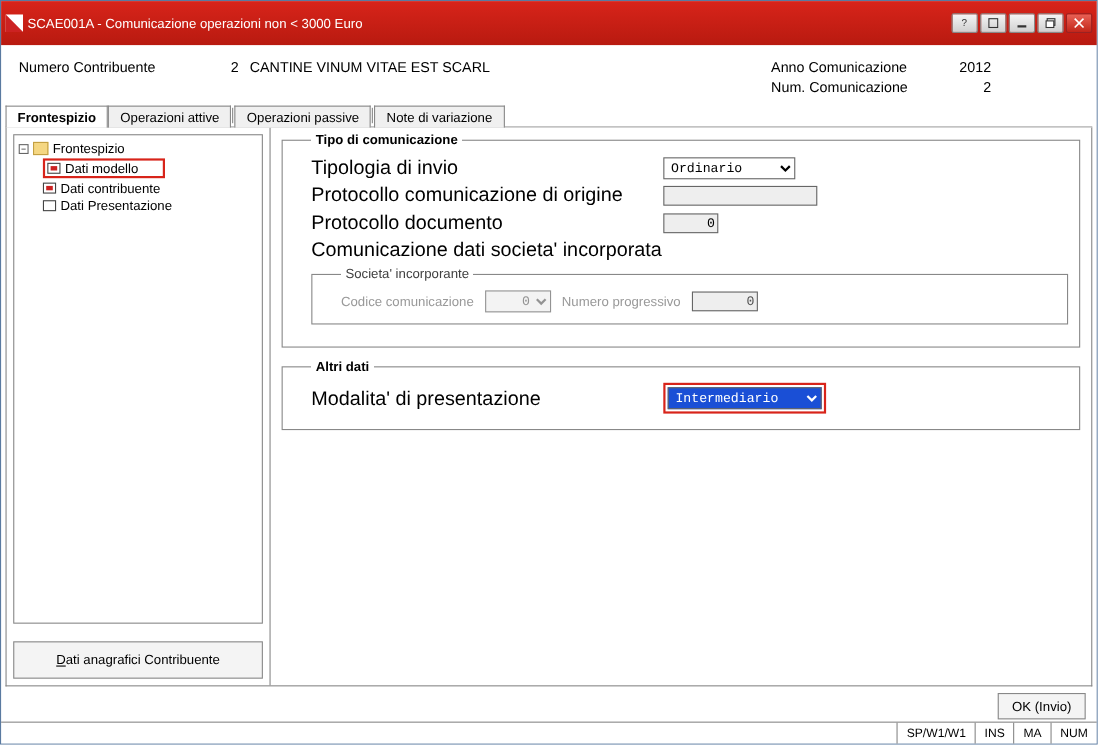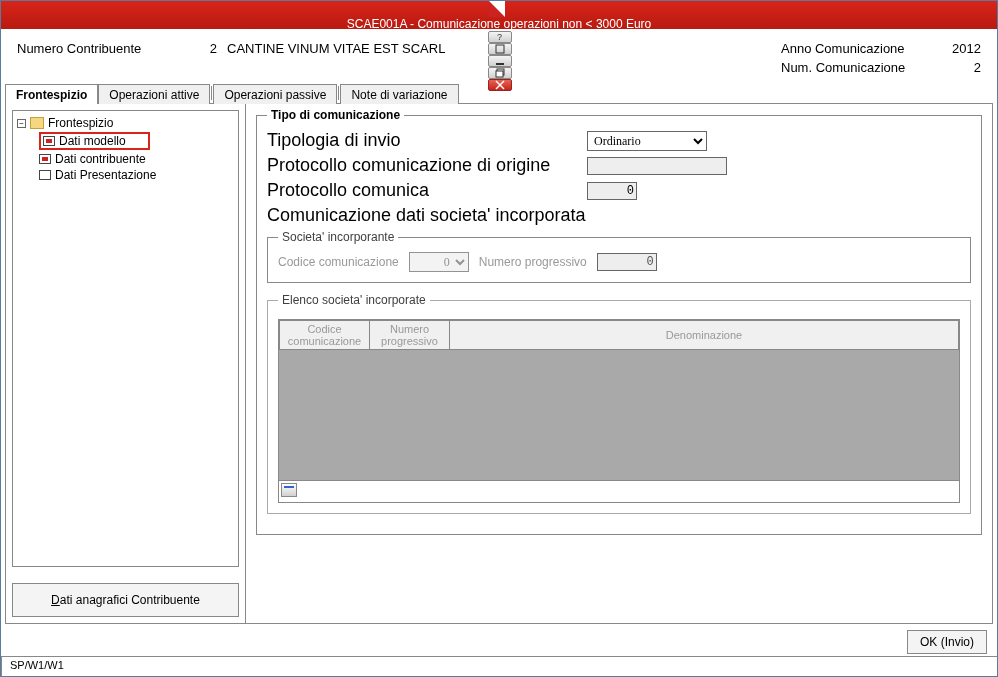--- a/index.html
+++ b/index.html
@@ -1,30 +1,30 @@
 <!DOCTYPE html>
 <html><head>
 <meta charset="utf-8">
 <style>
 * { box-sizing: border-box; margin: 0; padding: 0; }
 body { font-family: "Segoe UI", Tahoma, Arial, sans-serif; font-size: 12px; background: #fff; overflow: hidden; }
 
 .window { width: 998px; height: 677px; border: 1px solid #5a7aa0; background: #fff; display: flex; flex-direction: column; }
 
-.titlebar { height: 28px; background: linear-gradient(to bottom, #d8241a, #b81a10); color: #fff; display: flex; align-items: center; padding: 0 4px; flex-direction: column; }
+.titlebar { height: 40px; background: linear-gradient(to bottom, #d8241a, #b81a10); color: #fff; display: flex; align-items: center; padding: 0 4px; }
 .titlebar .app-icon { width: 16px; height: 16px; margin-right: 4px; }
 .titlebar .app-icon svg { width: 16px; height: 16px; }
 .titlebar .title-text { flex: 1; font-size: 12px; }
 .titlebar .win-btn { width: 24px; height: 18px; background: linear-gradient(to bottom,#f5f5f5,#d0d0d0); border: 1px solid #888; margin-left: 2px; border-radius: 2px; display: flex; align-items: center; justify-content: center; cursor: pointer; }
 .titlebar .win-btn.close { background: linear-gradient(to bottom,#e86256,#c3261a); color: #fff; border-color: #922; }
 .titlebar .win-btn svg { width: 10px; height: 10px; }
 
 .header-info { padding: 12px 16px 8px 16px; display: flex; }
 .header-left { display: grid; grid-template-columns: 170px 40px auto; font-size: 13px; }
-.header-right { margin-left: auto; display: grid; grid-template-columns: 150px 50px; row-gap: 4px; font-size: 13px; }
+.header-right { margin-left: auto; display: grid; grid-template-columns: 150px 50px; row-gap: 4px; font-size: 13px; margin-right: 80px; }
 .header-right .v { text-align: right; }
 
 .tabs { display: flex; border-bottom: 1px solid #888; margin: 0 4px; }
 .tab { padding: 3px 10px 2px 10px; border: 1px solid #888; border-bottom: none; background: #f0f0f0; margin-right: 0; position: relative; top: 1px; cursor: pointer; font-size: 12px; }
 .tab.active { background: #fff; font-weight: bold; z-index: 2; }
 .tab-sep { width: 1px; background: #888; margin: 3px 1px; }
 
 .body-area { flex: 1; display: flex; border: 1px solid #888; margin: 0 4px; border-top: none; background: #fff; }
 .sidebar { width: 240px; border-right: 1px solid #888; display: flex; flex-direction: column; padding: 6px; }
 .tree { flex: 1; border: 1px solid #888; background: #fff; padding: 4px; font-size: 12px; }
@@ -35,51 +35,51 @@
 .tree-node .leaf-icon.filled::after { content:""; position:absolute; inset:2px; background:#c22; }
 .tree-children { padding-left: 18px; }
 .tree-children .tree-node { padding-left: 4px; }
 .highlight-red { border: 2px solid #d8241a; padding: 0 2px; }
 
 .sidebar-btn { margin-top: 16px; height: 34px; border: 1px solid #888; background: #f4f4f4; cursor: pointer; font-size: 12px; }
 .sidebar-btn u { text-decoration: underline; }
 
 .form-area { flex: 1; padding: 4px 10px; overflow: hidden; }
 
-fieldset { border: 1px solid #888; margin-bottom: 10px; padding: 8px 10px 10px 10px; }
+fieldset { border: 1px solid #888; margin-bottom: 10px; padding: 8px 10px 10px 26px; }
 fieldset.disabled { color: #999; }
 legend { font-weight: bold; font-size: 12px; padding: 0 4px; }
 fieldset.disabled legend { color: #404040; font-weight: normal; font-style: normal; }
 
 .form-row { display: flex; align-items: center; margin-bottom: 4px; }
 .form-row .lbl { width: 320px; font-size: 18px; }
 
 select, input[type=text] { font-family: "Courier New", monospace; font-size: 12px; border: 1px solid #666; padding: 1px 2px; height: 18px; background: #fff; }
-select { height: 20px; font-family: Liberation Serif, serif; }
+select { height: 20px; }
 input[readonly] { background: #eee; text-align: right; }
 
 .inc-row { display: flex; align-items: center; gap: 10px; }
 .inc-row .lbl2 { font-size: 12px; color: #999; }
 
 .table-box { border: 1px solid #888; background: #a9a9a9; margin-top: 4px; }
 table.grid { width: 100%; border-collapse: collapse; background: #fff; font-size: 11px; }
 table.grid th { border: 1px solid #888; background: #f0f0f0; font-weight: normal; padding: 2px 4px; }
 .grid-body { height: 130px; background: #a9a9a9; }
 .grid-footer { background: #fff; border-top: 1px solid #888; padding: 2px; }
 .grid-footer .grid-ico { width: 16px; height: 14px; border: 1px solid #888; background: linear-gradient(to bottom,#fff,#d0d0d0); display: inline-block; position: relative; }
 .grid-footer .grid-ico::before { content:""; position:absolute; left:2px; right:2px; top:2px; height:2px; background:#36c; }
 
 .altri-row .lbl { width: 320px; }
 .dropdown-hl { border: 2px solid #d8241a; padding: 2px; display: inline-flex; }
 .dropdown-hl select { background: #1a4fd6; color: #fff; width: 140px; }
 
 .footer-btns { display: flex; justify-content: flex-end; padding: 6px 10px 2px 12px; gap: 8px; align-items: center; }
 .footer-btns button { padding: 2px 12px; height: 24px; border: 1px solid #888; background: #f4f4f4; font-size: 12px; cursor: pointer; }
 
-.statusbar { height: 20px; border-top: 1px solid #888; display: flex; align-items: stretch; font-size: 11px; flex-direction: column; }
+.statusbar { height: 20px; border-top: 1px solid #888; display: flex; align-items: stretch; font-size: 11px; }
 .statusbar .spacer { flex: 1; }
 .statusbar .cell { border-left: 1px solid #888; padding: 2px 8px; display: flex; align-items: center; }
 </style>
 </head>
 <body>
 
 <div class="window">
 
   <div class="titlebar">
     <span class="app-icon">
@@ -184,61 +184,54 @@
             <option>Ordinario</option>
           </select>
         </div>
 
         <div class="form-row">
           <span class="lbl">Protocollo comunicazione di origine</span>
           <input type="text" readonly="" style="width: 140px;" value="">
         </div>
 
         <div class="form-row">
-          <span class="lbl">Protocollo comunica</span>
+          <span class="lbl">Protocollo documento</span>
           <input type="text" readonly="" style="width: 50px;" value="0">
         </div>
 
         <div class="form-row">
           <span class="lbl">Comunicazione dati societa' incorporata</span>
         </div>
 
         <fieldset class="disabled">
           <legend>Societa' incorporante</legend>
           <div class="inc-row">
             <span class="lbl2">Codice comunicazione</span>
             <select disabled="" style="width:60px;text-align:right;background:#eee;color:#666">
               <option>0</option>
             </select>
             <span class="lbl2">Numero progressivo</span>
             <input type="text" readonly="" disabled="" style="width: 60px; text-align: right;" value="0">
           </div>
         </fieldset>
 
-        <fieldset class="disabled" style="border-color:#aaa">
-          <legend>Elenco societa' incorporate</legend>
-          <div class="table-box">
-            <table class="grid">
-              <thead>
-                <tr>
-                  <th style="width:90px">Codice comunicazione</th>
-                  <th style="width:80px">Numero progressivo</th>
-                  <th>Denominazione</th>
-                </tr>
-              </thead>
-            </table>
-            <div class="grid-body"></div>
-            <div class="grid-footer">
-              <span class="grid-ico"></span>
-            </div>
-          </div>
-        </fieldset>
 
       </fieldset>
 
+      <fieldset>
+        <legend>Altri dati</legend>
+        <div class="form-row altri-row">
+          <span class="lbl">Modalita' di presentazione</span>
+          <span class="dropdown-hl">
+            <select>
+              <option>Intermediario</option>
+            </select>
+          </span>
+        </div>
+      </fieldset>
 
     </div>
   </div>
 
   <div class="footer-btns">
     <button>OK (Invio)</button>
   </div>
 
   <div class="statusbar">
     <div class="spacer"></div>

